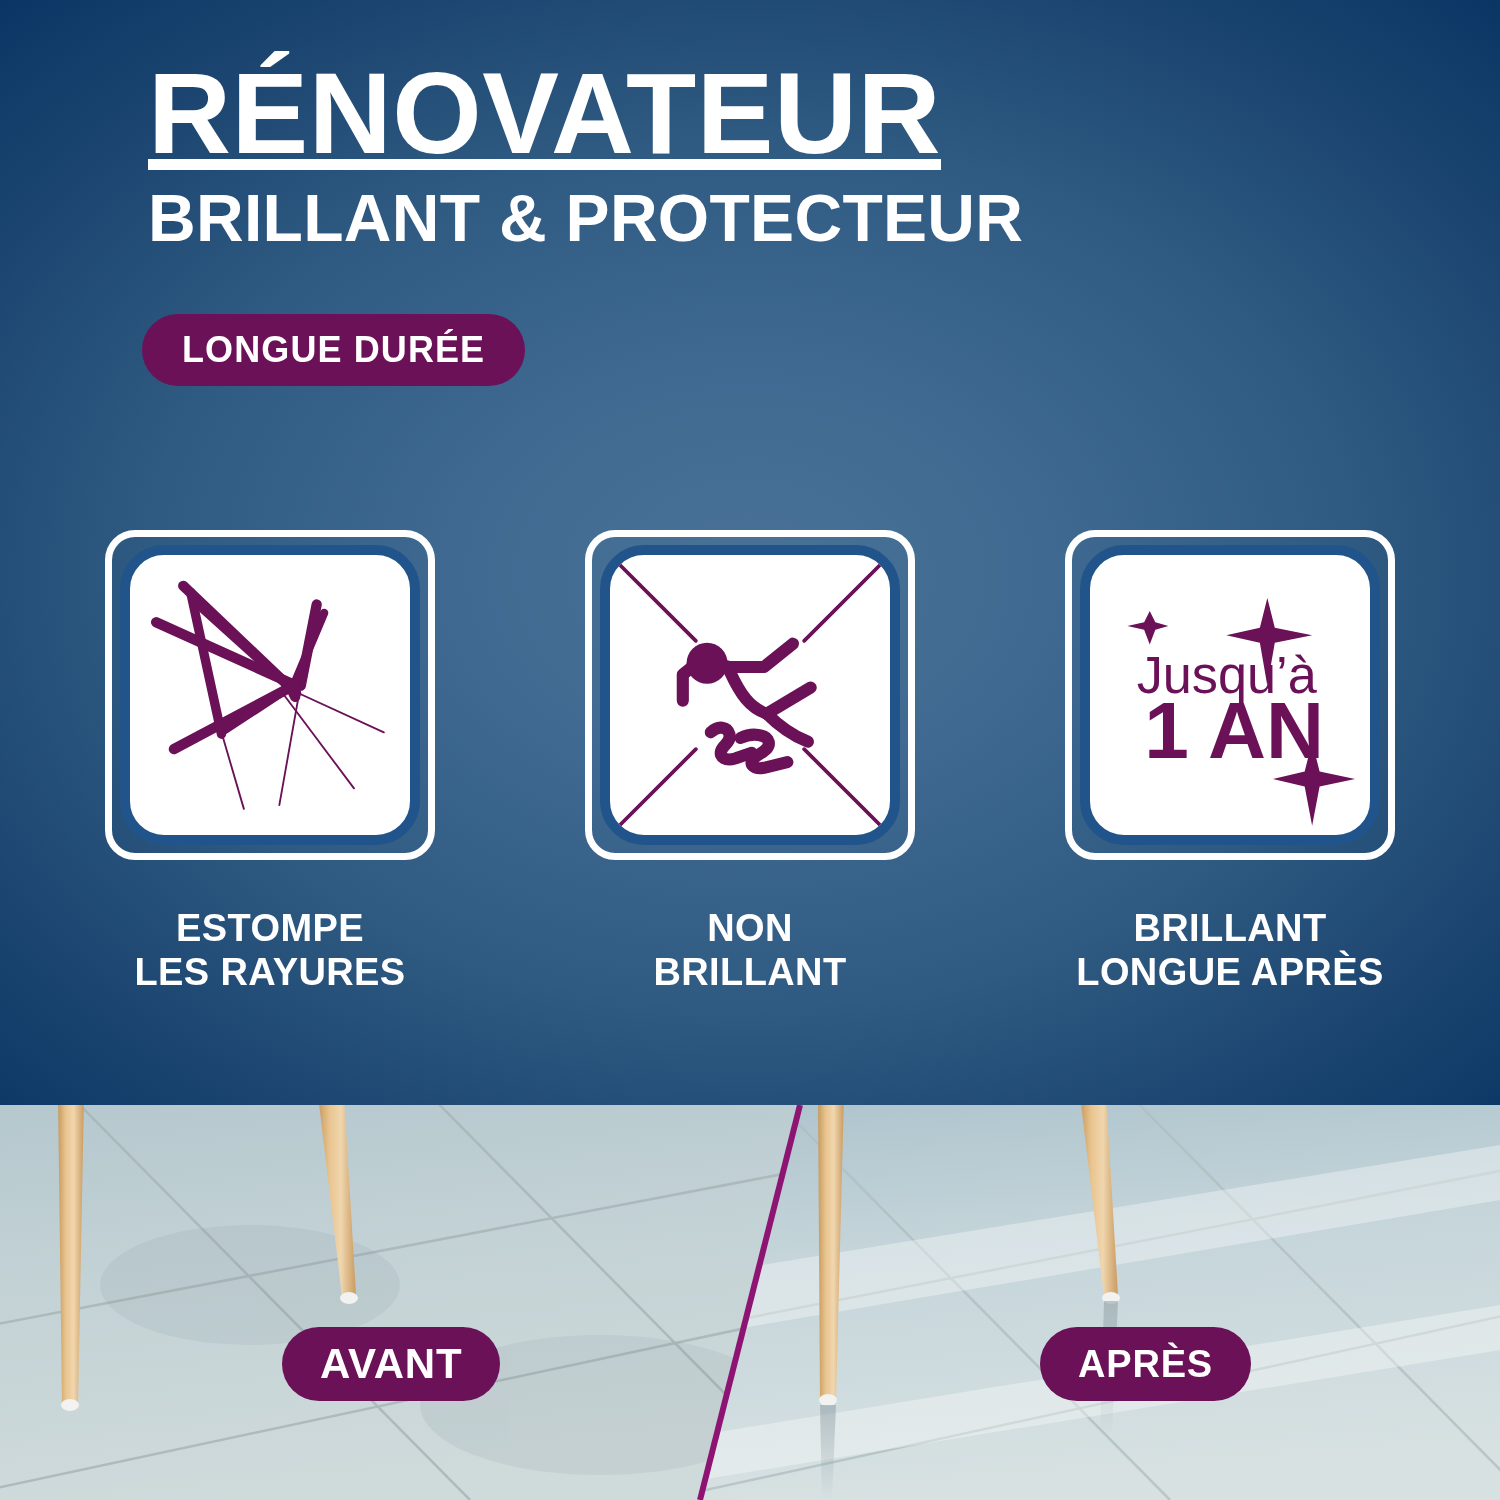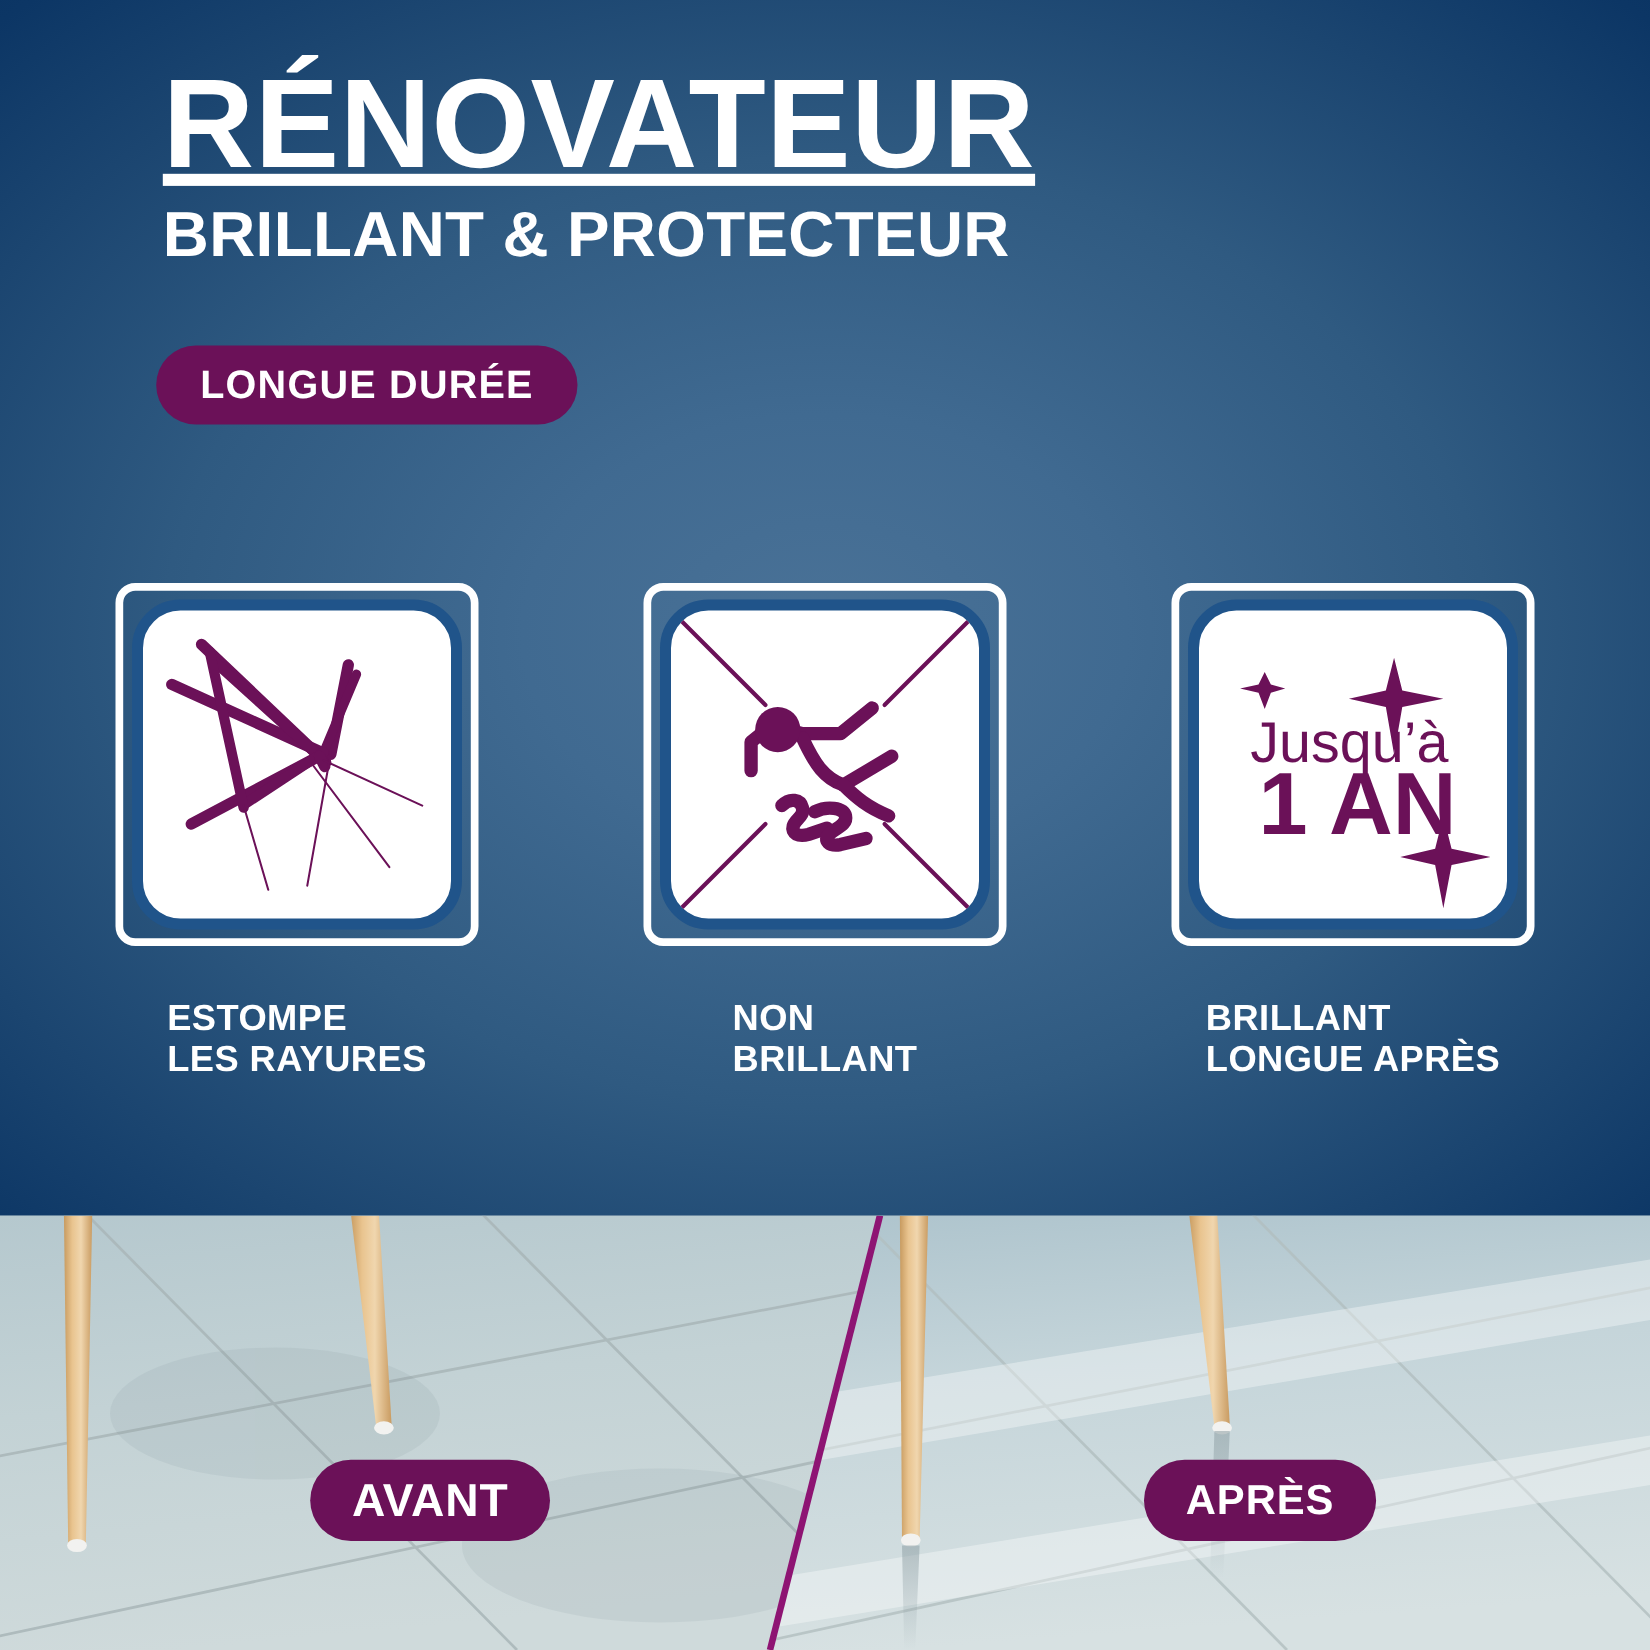--- a/index.html
+++ b/index.html
@@ -47,21 +47,21 @@
     font-size: 115px;
     font-weight: 700;
     letter-spacing: 0.5px;
     line-height: 1.0;
     white-space: nowrap;
     text-decoration: underline;
   }
   .title-sub {
     display: block;
     color: #ffffff;
-    font-size: 58px;
+    font-size: 66px;
     font-weight: 700;
     letter-spacing: 0.3px;
     line-height: 1.0;
     margin-top: 14px;
     white-space: nowrap;
   }
 
   
   .pill {
     display: inline-flex;
@@ -98,41 +98,42 @@
     display: flex;
     flex-direction: column;
     align-items: center;
   }
   .tile {
     position: relative;
     width: 330px;
     height: 330px;
     box-sizing: border-box;
     border: 7px solid #ffffff;
-    border-radius: 18px;
+    border-radius: 30px;
     background: transparent;
   }
   .tile-inner {
     position: absolute;
     left: 8px; top: 8px;
     right: 8px; bottom: 8px;
     box-sizing: border-box;
     border: 10px solid #20548a;
     border-radius: 44px;
     background: #ffffff;
     overflow: hidden;
   }
   .tile-svg { display: block; width: 100%; height: 100%; }
 
   .feature-caption {
     margin-top: 46px;
     color: #ffffff;
-    font-size: 33px;
+    font-size: 38px;
     font-weight: 700;
     line-height: 1.16;
+    text-align: center;
     letter-spacing: 0.4px;
     white-space: pre-line;
   }
 
   
   .photo {
     position: absolute;
     left: 0;
     top: 1105px;
     width: 1500px;

